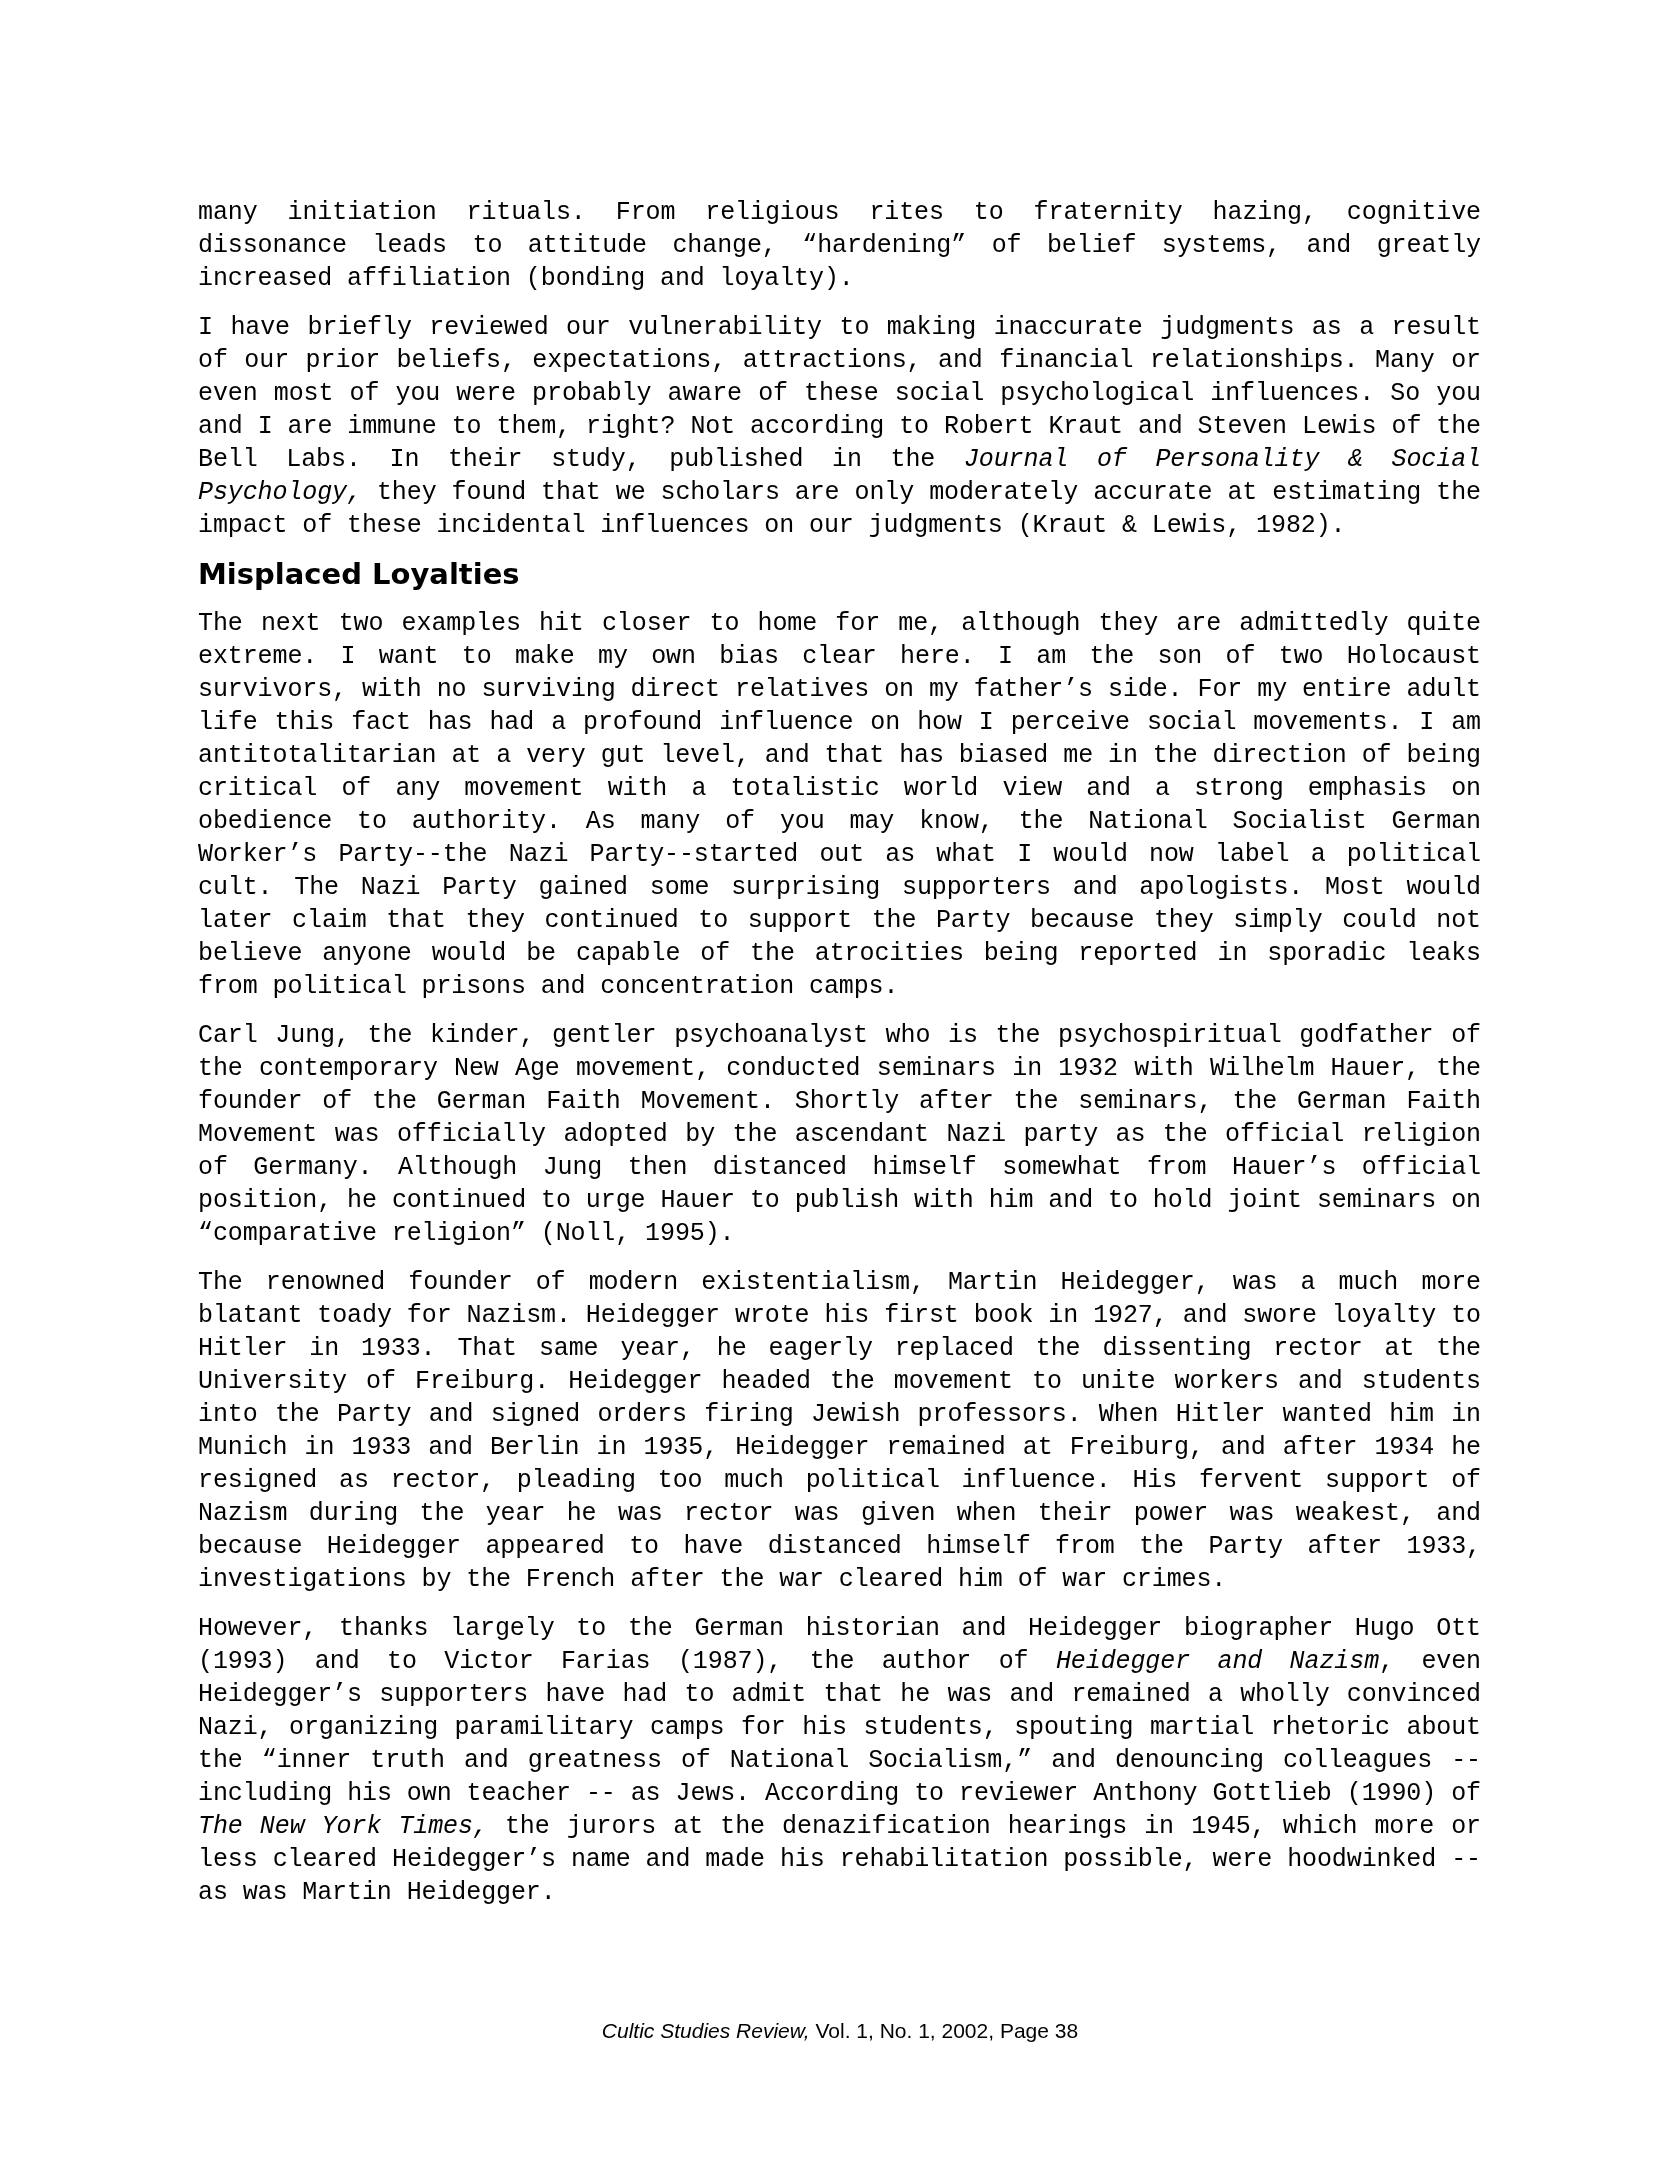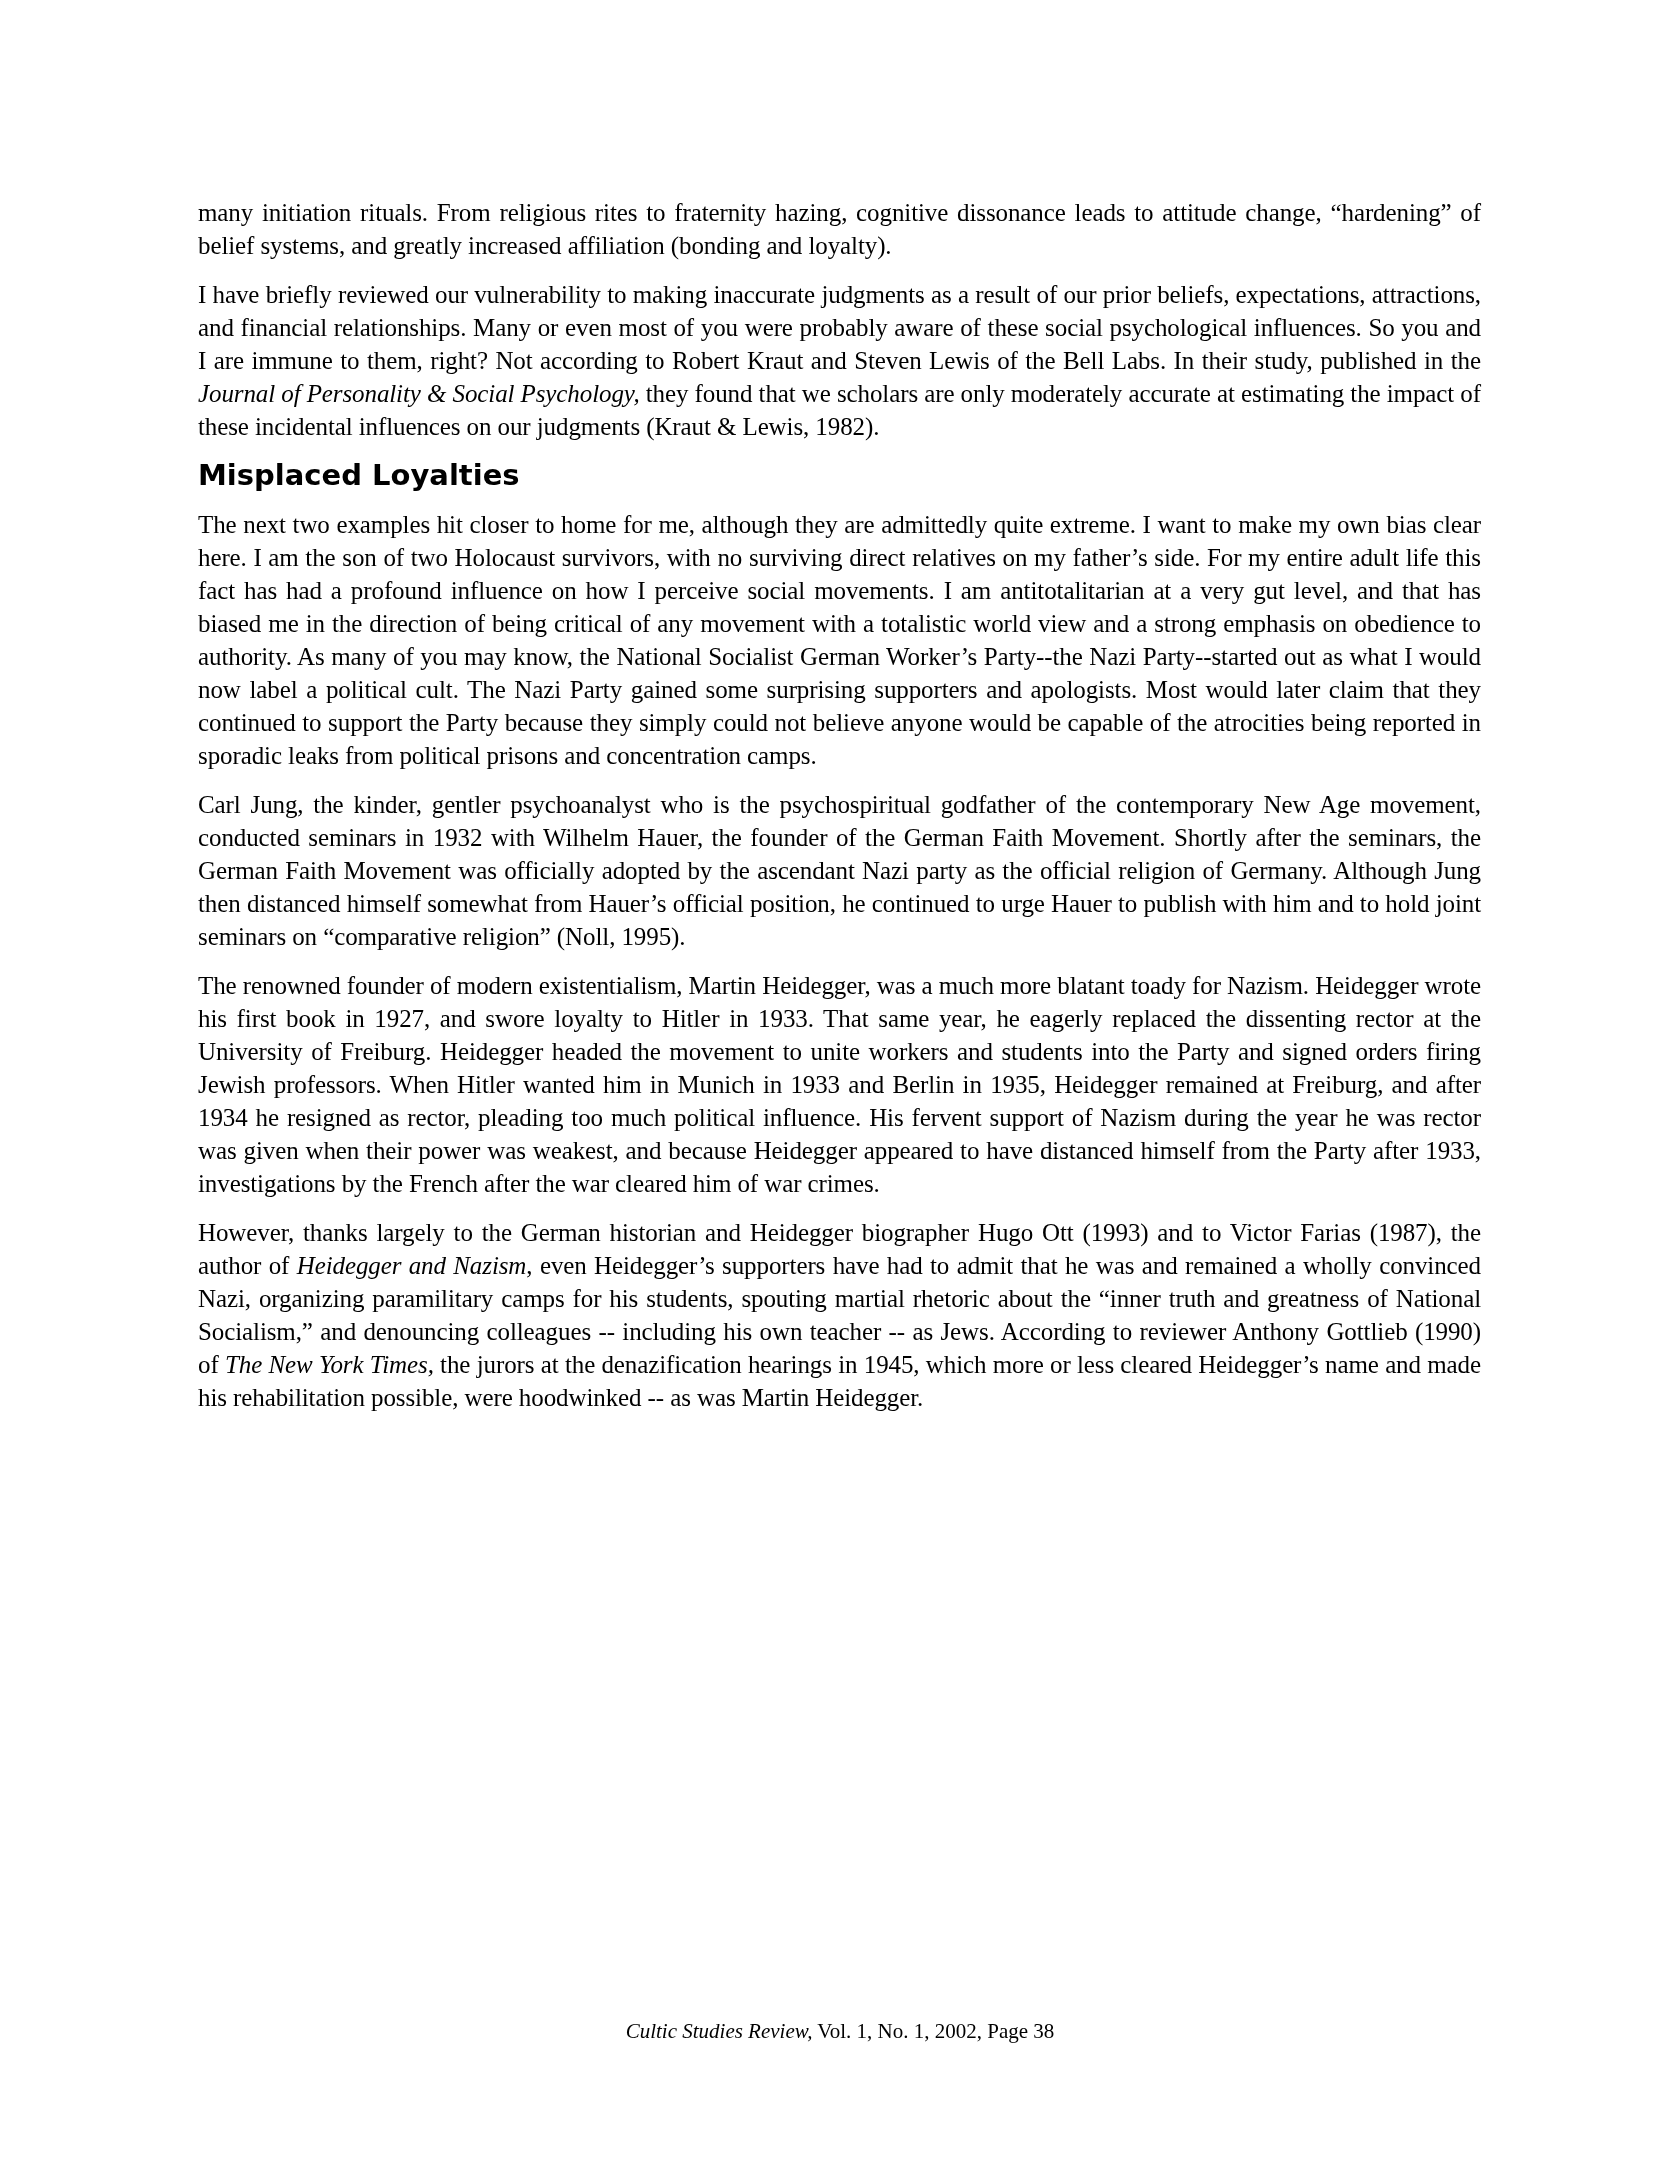--- a/index.html
+++ b/index.html
@@ -1,38 +1,38 @@
 <!DOCTYPE html>
 <html style="font-size:15px"><head>
 <meta charset="utf-8">
 <style>
   html, body { margin: 0; padding: 0; background: #ffffff; }
   body { width: 1680px; height: 2174px; position: relative; overflow: hidden; }
   .page { position: absolute; left: 198px; top: 196px; width: 1283px; color: #000; }
   .p {
-    font-family: Liberation Serif, serif;
+    font-family: Liberation Mono, monospace;
     font-size: 25px;
     line-height: 33px;
     text-align: justify;
     margin: 0 0 16px 0;
     letter-spacing: -0.1px;
     word-spacing: 0px;
   }
   .h {
     font-family: "DejaVu Sans", sans-serif;
     font-weight: bold;
     font-size: 29px;
     line-height: 33px;
     margin: 0 0 16px 0;
   }
   .it { font-style: italic; }
   .footer {
     position: absolute; left: 0; width: 1680px; top: 2017px;
     text-align: center;
-    font-family: Liberation Serif, serif;
+    font-family: Liberation Sans, sans-serif;
     font-size: 21px; line-height: 28px; color: #000;
   }
 </style>
 </head>
 <body>
 
 <div class="page">
   <p class="p">
     <span>many initiation rituals. From religious rites to fraternity hazing, cognitive dissonance leads to attitude change, “hardening” of belief systems, and greatly increased affiliation (bonding and loyalty).</span>
   </p>

